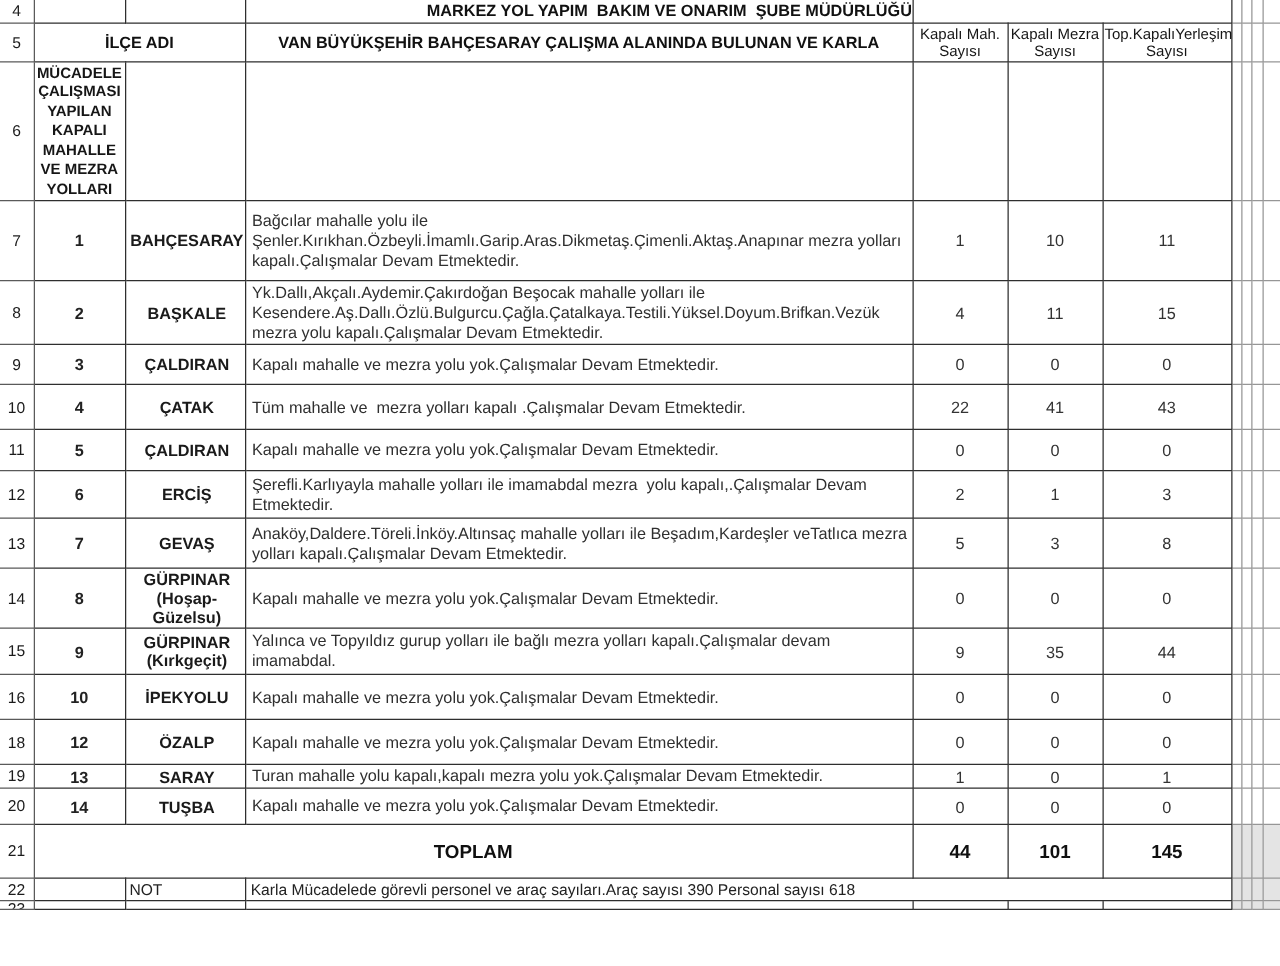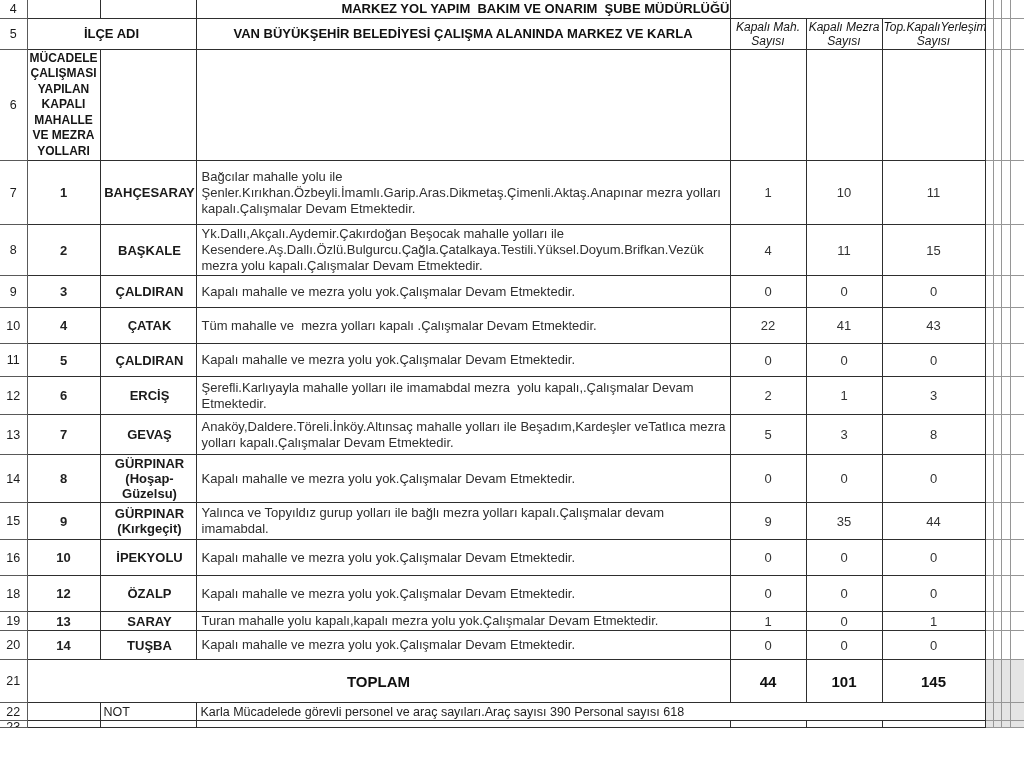--- a/index.html
+++ b/index.html
@@ -13,21 +13,21 @@
   td.bl{border:1px solid #969696;} 
   tr.first td{border-top:none;}
 
   .rn{font-size:12.5px;text-align:center;color:#1b1b1b;border:1px solid #5a5a5a;border-left:none;}
   .num-a{font-weight:bold;font-size:13px;text-align:center;color:#222;}
   .district{font-weight:bold;font-size:13px;line-height:15px;color:#1a1a1a;text-align:center;padding:1px 0 1px 3px;}
   .desc{font-size:13px;line-height:16px;color:#2f2f2f;text-align:left;padding:1px 2px 1px 5px;white-space:pre-wrap;}
   .val{font-size:13px;text-align:center;color:#333;}
   .title4{font-weight:bold;font-size:13px;text-align:right;color:#111;white-space:pre;overflow:hidden;}
   .hdr{font-weight:bold;font-size:13px;text-align:center;color:#111;}
-  .colhdr{font-size:12px;line-height:14px;text-align:center;color:#161616;padding:1px;font-style:italic;}
+  .colhdr{font-size:12px;line-height:14px;text-align:center;color:#161616;padding:1px;}
   .mucadele{font-weight:bold;font-size:12px;line-height:15.5px;text-align:center;color:#161616;padding:1px;}
   .total{font-weight:bold;font-size:15px;text-align:center;color:#101010;}
   .note{font-size:12.5px;color:#222;text-align:left;padding-left:4px;white-space:pre;overflow:visible;}
   .notelabel{font-size:12.5px;color:#222;text-align:left;padding-left:3px;}
   .grayfill{background:#e4e4e4;}
   .clip7{height:6px;overflow:hidden;line-height:13px;font-size:12.5px;text-align:center;}
 </style>
 </head>
 <body>
 
@@ -55,21 +55,21 @@
     <td class="b" colspan="3"></td>
     <td class="bl"></td>
         <td class="bl"></td>
         <td class="bl"></td>
         <td class="bl"></td>
   </tr>
 
   <tr style="height:29px">
     <td class="rn">5</td>
     <td class="b hdr" colspan="2">İLÇE ADI</td>
-    <td class="b hdr">VAN BÜYÜKŞEHİR BELEDİYESİ ÇALIŞMA ALANINDA MARKEZ VE KARLA</td>
+    <td class="b hdr">VAN BÜYÜKŞEHİR BAHÇESARAY ÇALIŞMA ALANINDA BULUNAN VE KARLA</td>
     <td class="b colhdr">Kapalı Mah. Sayısı</td>
     <td class="b colhdr">Kapalı Mezra Sayısı</td>
     <td class="b colhdr">Top.KapalıYerleşim Sayısı</td>
     <td class="bl"></td>
         <td class="bl"></td>
         <td class="bl"></td>
         <td class="bl"></td>
   </tr>
 
   <tr style="height:110px">

